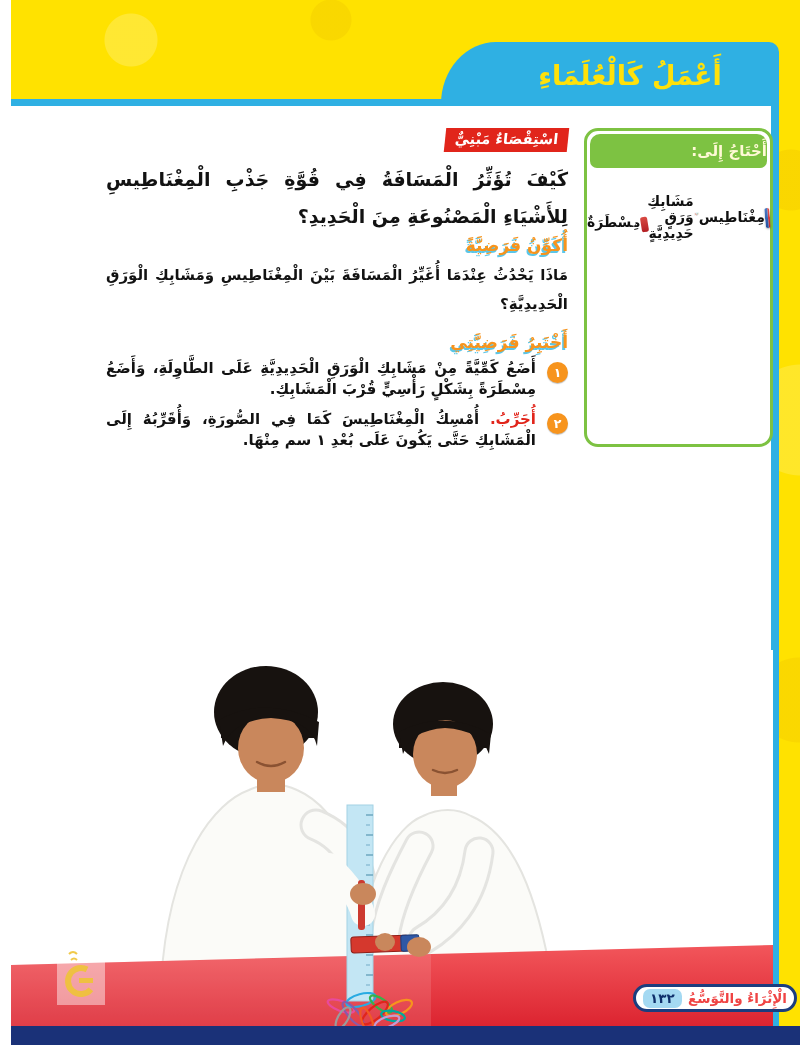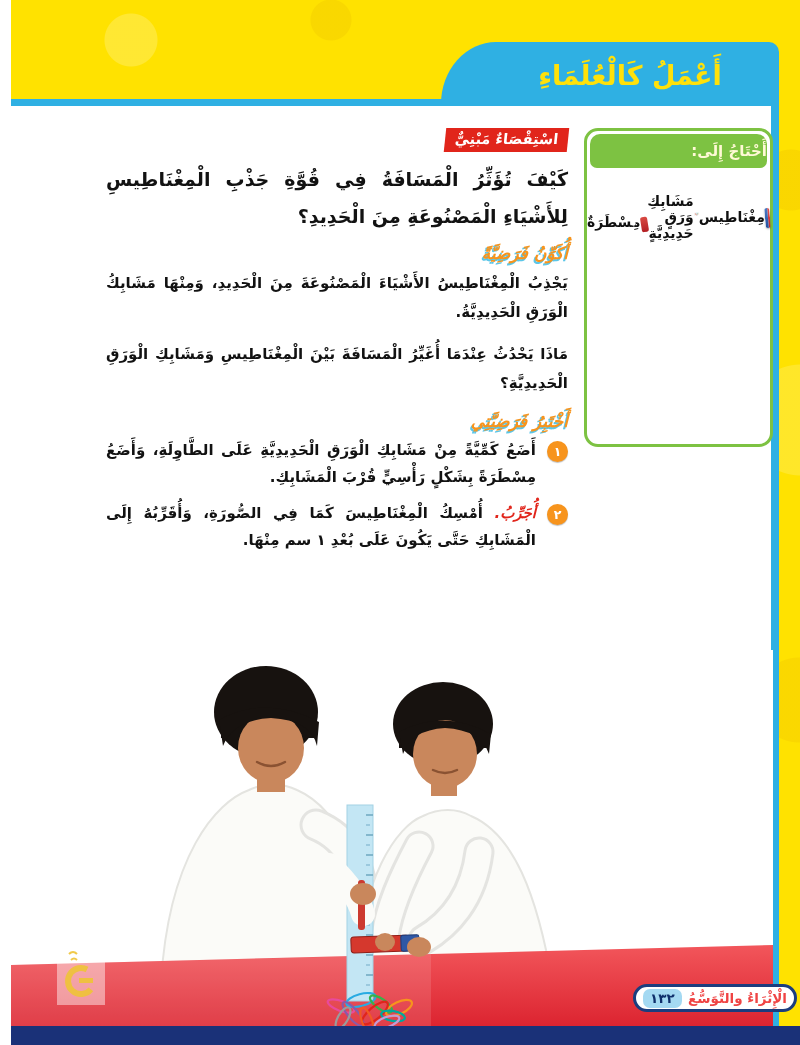--- a/index.html
+++ b/index.html
@@ -19,31 +19,31 @@
   .banner{position:absolute;left:430px;top:42px;width:338px;height:64px;background:#2FB0E3;
     border-radius:55px 10px 0 0 / 62px 10px 0 0;}
   .banner-title{position:absolute;left:0;right:0;top:0;height:64px;line-height:68px;text-align:center;
     padding-left:40px;color:#FFE10A;font-size:27px;font-weight:700;letter-spacing:0.5px;}
   .bottom-bar{position:absolute;left:0;top:1026px;width:800px;height:19px;background:#1A3178;}
   
   .text-col{position:absolute;right:232px;left:95px;top:128px;direction:rtl;text-align:right;color:#121212;}
   .tag{display:inline-block;background:#E1251B;color:#fff;font-size:14.5px;font-weight:700;
     padding:3px 10px 5px;transform:skewX(-6deg);margin-bottom:9px;}
   .question{font-size:19px;font-weight:700;line-height:37px;text-align:justify;}
-  .orange-head{color:#F7941D;font-size:17px;font-weight:700;margin:8px 0 6px;
-    text-shadow:-1.5px 1.5px 0 #5BC6E8;font-style:italic;}
+  .orange-head{color:#F7941D;font-size:17px;font-weight:700;margin:0 0 6px;
+    text-shadow:-1.5px 1.5px 0 #5BC6E8;}
   .body-p{font-size:15px;font-weight:700;line-height:29px;text-align:justify;margin:0 0 13px;}
   .hand{color:#E32270;font-size:16px;margin-right:16px;white-space:nowrap;}
   .steps{margin-top:4px;}
   .step{position:relative;padding-right:32px;margin-bottom:9px;}
   .step-num{position:absolute;right:0;top:4px;width:21px;height:21px;border-radius:50%;
     background:#F7941D;color:#fff;font-size:12.5px;font-weight:700;text-align:center;line-height:22px;
     box-shadow:0 1px 1px rgba(0,0,0,.25);}
-  .step-text{font-size:15px;font-weight:700;line-height:27px;text-align:justify;}
-  .lead-red{color:#E1251B;font-style:italic;}
+  .step-text{font-size:15px;font-weight:700;line-height:21px;text-align:justify;}
+  .lead-red{color:#E1251B;}
   
   .materials{position:absolute;left:573px;top:128px;width:189px;height:319px;background:#fff;
     border:3px solid #7DC242;border-radius:14px;box-sizing:border-box;}
   .materials-head{margin:3px;height:34px;background:#7DC242;border-radius:10px 10px 7px 7px;
     color:#FFF9D6;font-size:15px;font-weight:700;text-align:right;line-height:35px;}
   .mat-items{display:flex;flex-direction:row;align-items:center;}
   .magnet{width:112px;height:20px;border-radius:10px;transform:rotate(-5deg);display:flex;
     overflow:hidden;margin-top:14px;box-shadow:0 1px 2px rgba(0,0,0,.3);}
   .magnet .mred{flex:1;background:linear-gradient(180deg,#E85048,#C1272D);}
   .magnet .mblue{flex:1;background:linear-gradient(180deg,#4A79C4,#24509E);}
@@ -78,21 +78,20 @@
 
   <div class="banner">
     <div class="banner-title">أَعْمَلُ كَالْعُلَمَاءِ</div>
   </div>
 
   <div class="text-col">
     <div class="tag">اسْتِقْصَاءٌ مَبْنِيٌّ</div>
     <div class="question">كَيْفَ تُؤَثِّرُ الْمَسَافَةُ فِي قُوَّةِ جَذْبِ الْمِغْنَاطِيسِ لِلأَشْيَاءِ الْمَصْنُوعَةِ مِنَ الْحَدِيدِ؟</div>
 
     <div class="orange-head">أُكَوِّنُ فَرَضِيَّةً</div>
-    <p class="body-p">يَجْذِبُ الْمِغْنَاطِيسُ الأَشْيَاءَ الْمَصْنُوعَةَ مِنَ الْحَدِيدِ، وَمِنْهَا مَشَابِكُ الْوَرَقِ الْحَدِيدِيَّةُ.</p>
     <p class="body-p">مَاذَا يَحْدُثُ عِنْدَمَا أُغَيِّرُ الْمَسَافَةَ بَيْنَ الْمِغْنَاطِيسِ وَمَشَابِكِ الْوَرَقِ الْحَدِيدِيَّةِ؟</p>
 
     <div class="orange-head">أَخْتَبِرُ فَرَضِيَّتِي</div>
     <div class="steps">
       <div class="step">
         <div class="step-num">١</div>
         <div class="step-text"><span class="lead-red"></span> <span>أَضَعُ كَمِّيَّةً مِنْ مَشَابِكِ الْوَرَقِ الْحَدِيدِيَّةِ عَلَى الطَّاوِلَةِ، وَأَضَعُ مِسْطَرَةً بِشَكْلٍ رَأْسِيٍّ قُرْبَ الْمَشَابِكِ.</span></div>
       </div>
       <div class="step">
         <div class="step-num">٢</div>

